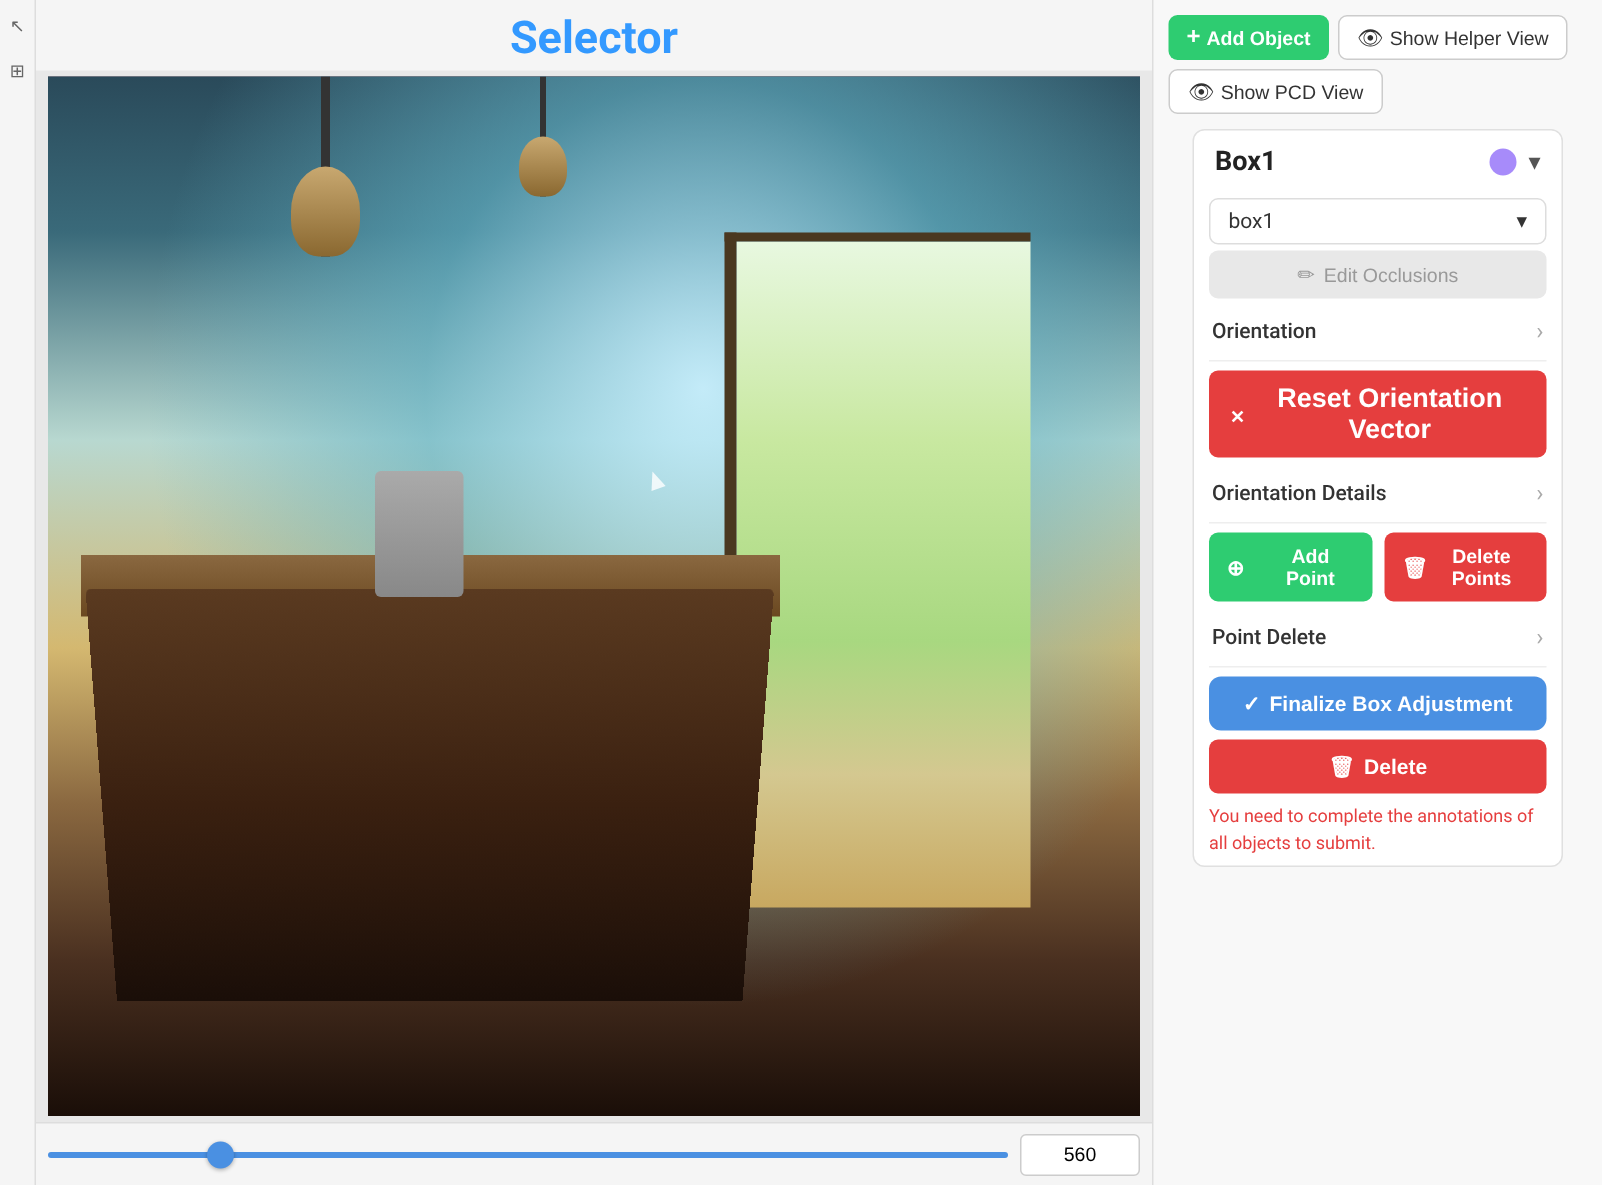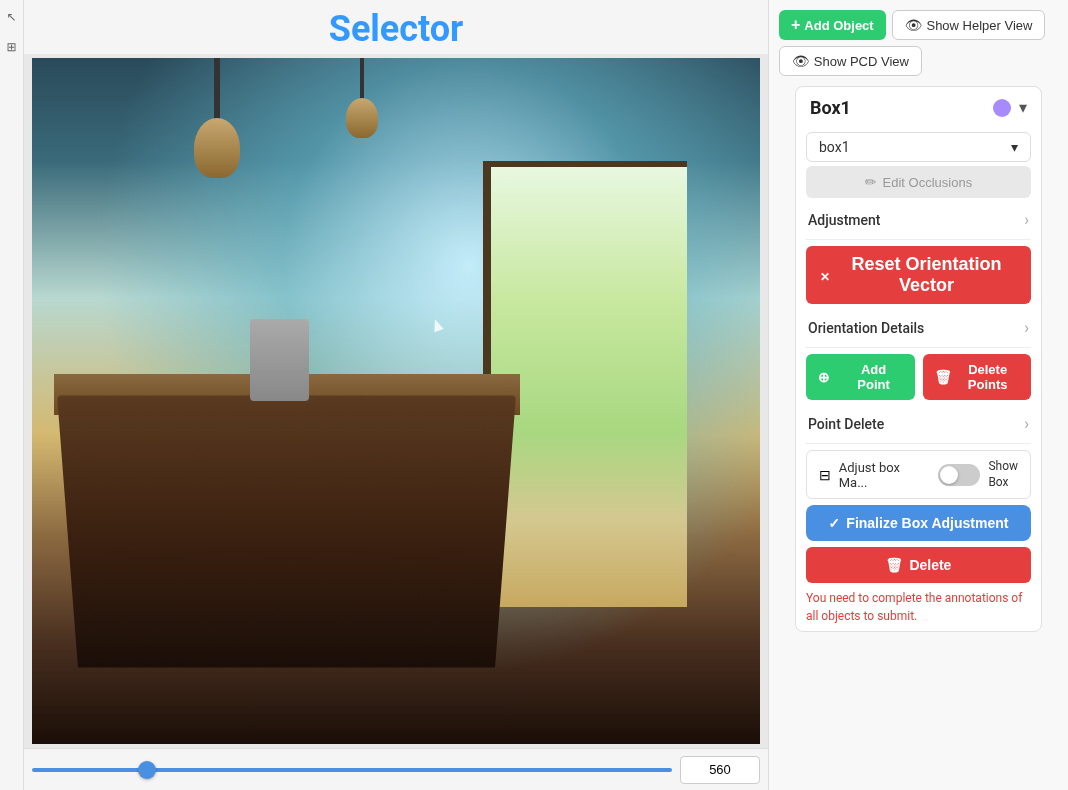--- a/index.html
+++ b/index.html
@@ -17,21 +17,21 @@
       flex: 1;
       display: flex;
       flex-direction: column;
       position: relative;
       background: #e8e8e8;
     }
 
     .top-title {
       text-align: center;
       padding: 8px 0 4px;
-      font-size: 36px;
+      font-size: 30px;
       font-weight: bold;
       color: #3399ff;
       background: #f5f5f5;
     }
 
     .image-container {
       flex: 1;
       position: relative;
       margin: 4px 8px;
       overflow: hidden;
@@ -632,21 +632,21 @@
       <span>box1</span>
       <span>▾</span>
     </div>
 
     <button class="edit-occlusions-btn">
       <span class="pencil-icon"></span>
       <span>Edit Occlusions</span>
     </button>
 
     <div class="occlusions-row">
-      <span class="occlusions-label">Adjustment</span>
+      <span class="occlusions-label">Orientation</span>
       <span class="chevron-right">›</span>
     </div>
 
     <div class="divider"></div>
 
     <button class="reset-btn">
       <span class="x-icon"></span>
       <span>Reset Orientation Vector</span>
     </button>
 
@@ -668,28 +668,20 @@
       </button>
     </div>
 
     <div class="point-details-row">
       <span class="orientation-label">Point Delete</span>
       <span class="chevron-right">›</span>
     </div>
 
     <div class="divider"></div>
 
-    <div class="adjust-box-row">
-      <span class="sliders-icon"></span>
-      <span class="adjust-label">Adjust box Ma...</span>
-      <div class="toggle-switch">
-        <div class="toggle-thumb"></div>
-      </div>
-      <span class="show-box-label">Show<br>Box</span>
-    </div>
 
     <button class="finalize-btn">
       <span class="check-icon"></span>
       <span>Finalize Box Adjustment</span>
     </button>
 
     <div class="action-buttons">
       <button class="btn-delete">
         <span class="trash-icon"></span>
         <span>Delete</span>

